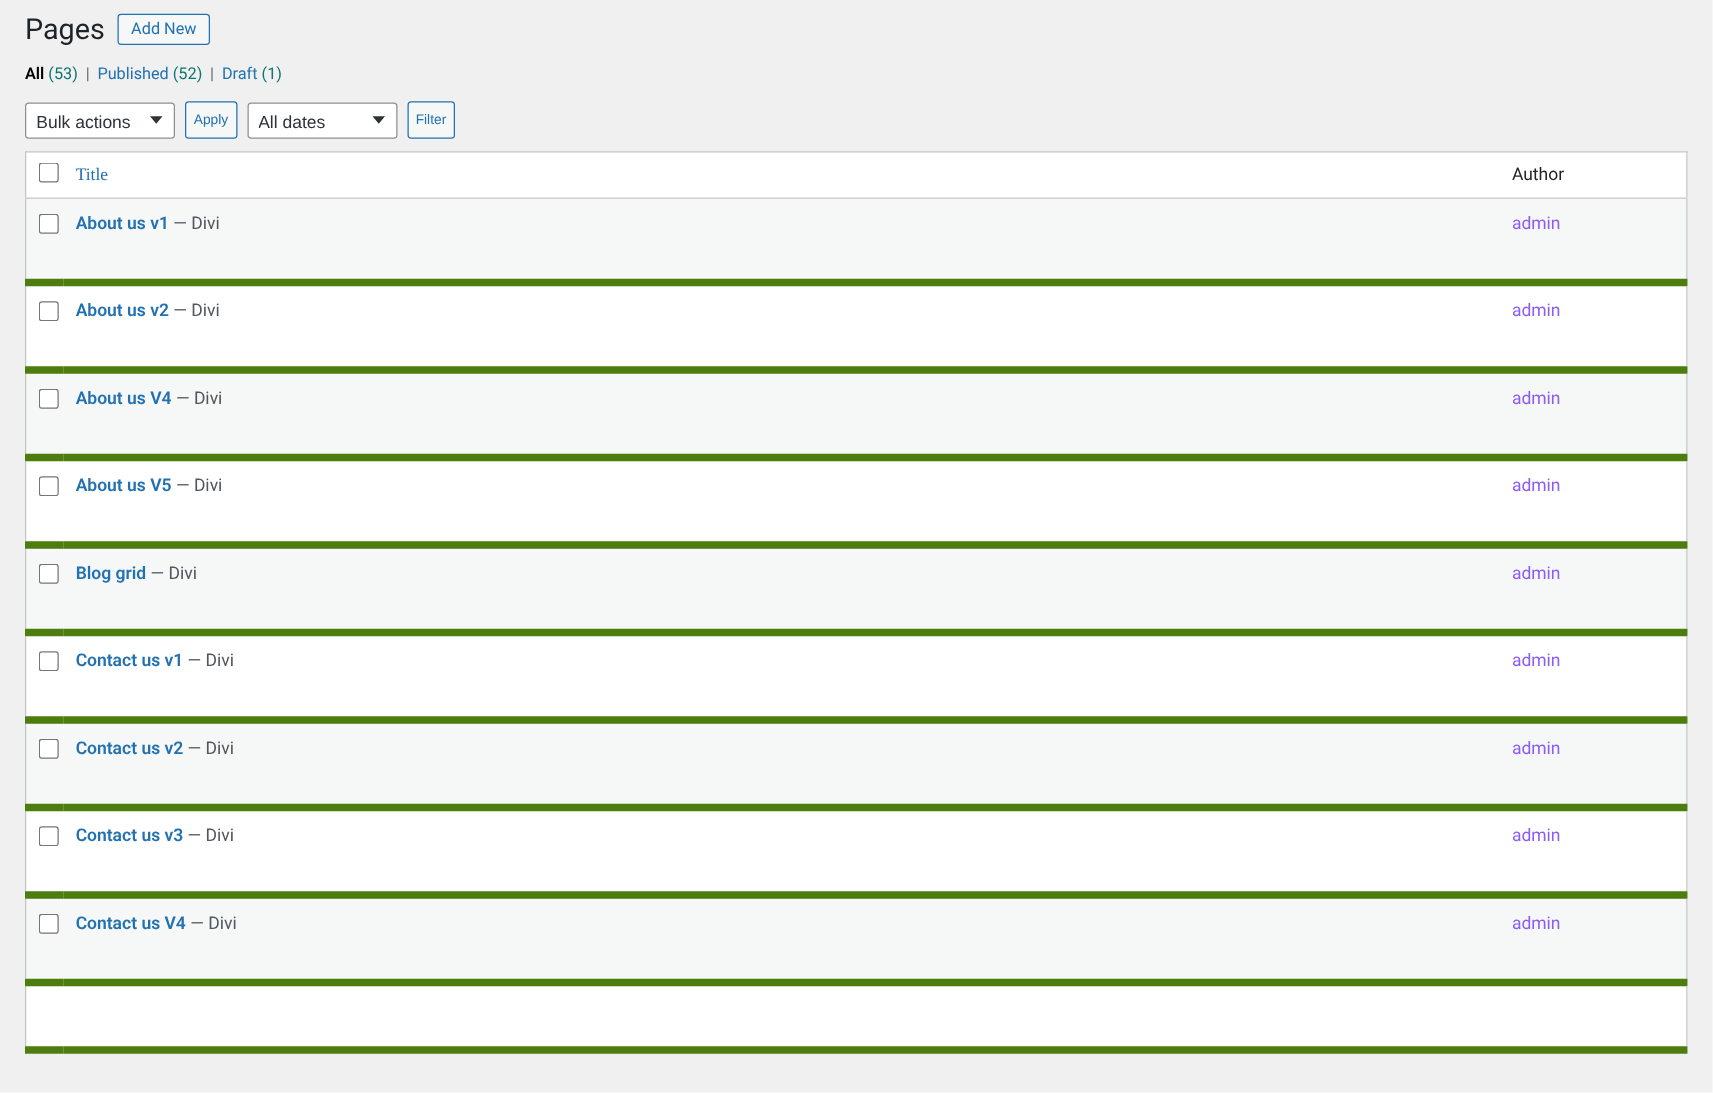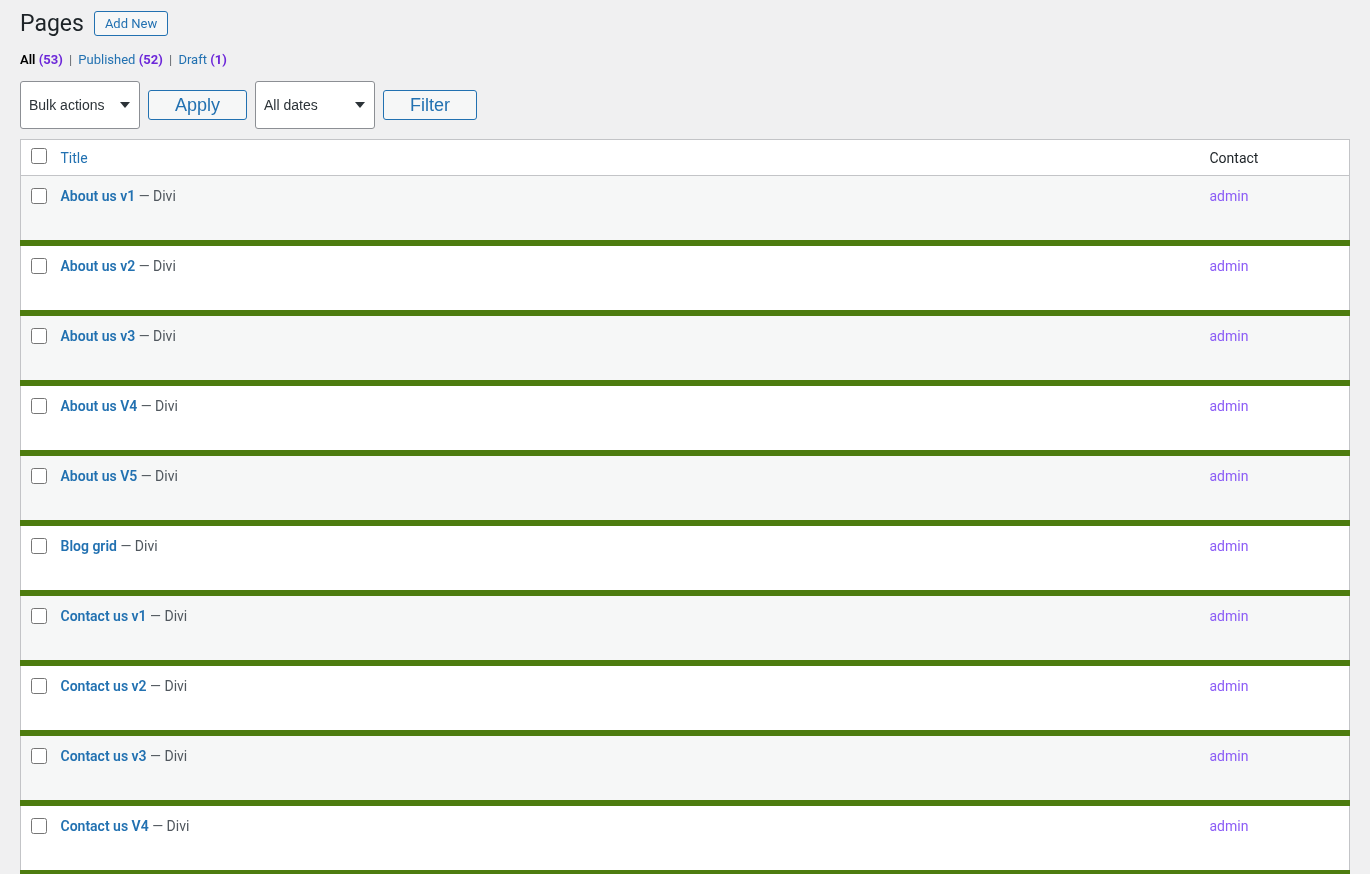--- a/index.html
+++ b/index.html
@@ -46,22 +46,22 @@
     }
     .subsubsub .current {
       color: #000;
       font-weight: 600;
     }
     .subsubsub a {
       color: #2271b1;
       text-decoration: none;
     }
     .subsubsub .count {
-      color: #6d28d9;
-      font-weight: 700;
+      color: #0f766e;
+      font-weight: 400;
     }
     .subsubsub .sep {
       color: #646970;
       margin: 0 3px;
     }
     .tablenav {
       display: flex;
       align-items: center;
       gap: 8px;
       margin-bottom: 10px;
@@ -71,21 +71,21 @@
       display: inline-block;
     }
     .select-control select {
       -webkit-appearance: none;
       -moz-appearance: none;
       appearance: none;
       background: #fff;
       border: 1px solid #8c8f94;
       border-radius: 3px;
       padding: 0 28px 0 8px;
-      height: 48px;
+      height: 29px;
       font-size: 14px;
       line-height: 28px;
       color: #2c3338;
       cursor: pointer;
       min-width: 120px;
     }
     .select-control::after {
       content: '';
       position: absolute;
       right: 10px;
@@ -96,24 +96,24 @@
       border-left: 5px solid transparent;
       border-right: 5px solid transparent;
       border-top: 6px solid #2c3338;
       pointer-events: none;
     }
     .button {
       display: inline-block;
       background: #f6f7f7;
       border: 1px solid #2271b1;
       color: #2271b1;
-      padding: 0 26px;
+      padding: 0 6px;
       height: 30px;
       line-height: 28px;
-      font-size: 18px;
+      font-size: 11px;
       border-radius: 3px;
       cursor: pointer;
     }
     table.wp-list-table {
       width: 100%;
       border-collapse: collapse;
       background: #fff;
       border: 1px solid #c3c4c7;
     }
     table.wp-list-table thead th {
@@ -166,20 +166,21 @@
     input[type="checkbox"] {
       width: 16px;
       height: 16px;
       border: 1px solid #8c8f94;
       border-radius: 3px;
       background: #fff;
       cursor: pointer;
     }
     .title-link {
       cursor: pointer;
+      font-family: Liberation Serif, serif;
     }
   </style>
 </head>
 <body>
 
 <div class="header-row">
   <h1 class="page-title">Pages</h1>
   <a class="add-new-btn">Add New</a>
 </div>
 
@@ -217,41 +218,36 @@
 
 <table class="wp-list-table">
   <thead>
     <tr>
       <th class="check-column">
         <input type="checkbox" style="">
       </th>
       <th>
         <span class="title-link">Title</span>
       </th>
-      <th class="author-col">Contact</th>
+      <th class="author-col">Author</th>
     </tr>
   </thead>
   <tbody id="rows-body">
   <tr>
         <td class="check-column"><input type="checkbox" style=""></td>
         <td class="title-col"><a href="#">About us v1</a><span class="suffix"> — Divi</span></td>
         <td class="author-col"><a href="#">admin</a></td>
       </tr>
       <tr>
         <td class="check-column"><input type="checkbox" style=""></td>
         <td class="title-col"><a href="#">About us v2</a><span class="suffix"> — Divi</span></td>
         <td class="author-col"><a href="#">admin</a></td>
       </tr>
       <tr>
         <td class="check-column"><input type="checkbox" style=""></td>
-        <td class="title-col"><a href="#">About us v3</a><span class="suffix"> — Divi</span></td>
-        <td class="author-col"><a href="#">admin</a></td>
-      </tr>
-      <tr>
-        <td class="check-column"><input type="checkbox" style=""></td>
         <td class="title-col"><a href="#">About us V4</a><span class="suffix"> — Divi</span></td>
         <td class="author-col"><a href="#">admin</a></td>
       </tr>
       <tr>
         <td class="check-column"><input type="checkbox" style=""></td>
         <td class="title-col"><a href="#">About us V5</a><span class="suffix"> — Divi</span></td>
         <td class="author-col"><a href="#">admin</a></td>
       </tr>
       <tr>
         <td class="check-column"><input type="checkbox" style=""></td>

